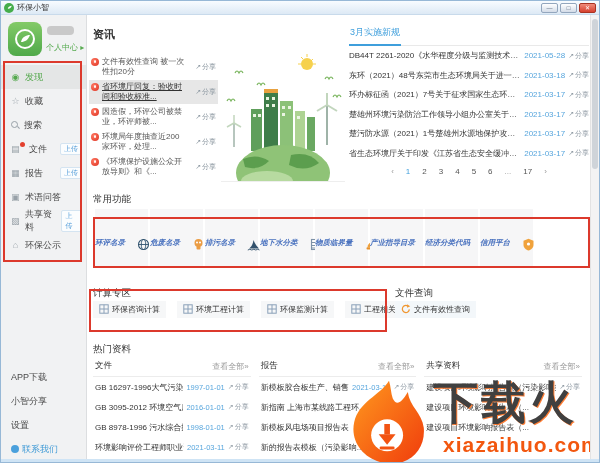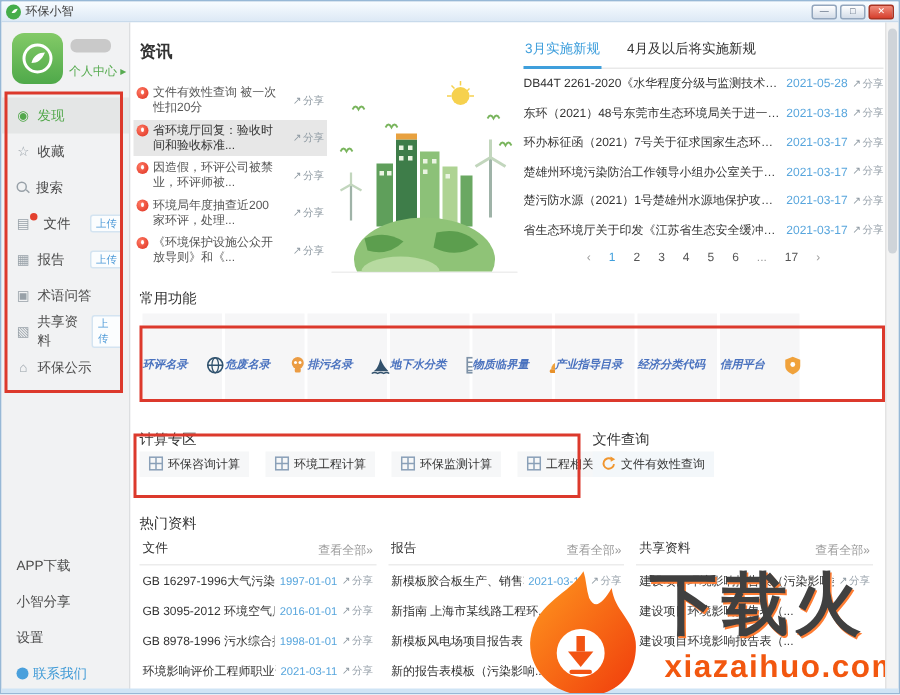--- a/index.html
+++ b/index.html
@@ -46,21 +46,21 @@
   .sec-h{position:absolute;font-size:11px;font-weight:bold;color:#333;}
   .sec-h2{position:absolute;font-size:9.5px;color:#333;}
 
   
   .news-list{position:absolute;left:2px;top:40px;width:129px;}
   .nitem{position:relative;min-height:24px;padding:2px;display:flex;gap:3px;margin-bottom:1px;cursor:pointer;}
   .nitem.active{background:#e7e7e7;}
   .hot-icon{flex:none;width:8px;height:8px;background:radial-gradient(circle at 35% 35%,#ff7a64,#dd2f1f);border-radius:50%;margin-top:1px;position:relative;}
   .hot-icon::after{content:"";position:absolute;left:3px;top:2px;width:2px;height:3px;background:#fff;border-radius:50%;}
   .ntext{width:84px;font-size:8px;line-height:10px;color:#555;max-height:20px;overflow:hidden;}
-  .nitem.active .ntext{color:#333;}
+  .nitem.active .ntext{color:#333;text-decoration:underline;}
   .nshare{margin-left:auto;font-size:7px;color:#8f9aa3;white-space:nowrap;align-self:flex-start;margin-top:5px;cursor:pointer;}
   .sarrow{font-style:normal;color:#8f9aa3;margin-right:1px;}
 
   .illus{position:absolute;left:134px;top:36px;width:124px;height:131px;border-bottom:1px solid #eee;overflow:hidden;}
 
   
   .rcol{position:absolute;left:262px;top:8px;width:240px;}
   .tabs{display:flex;gap:16px;border-bottom:1px solid #e9e9e9;font-size:9px;}
   .tab{color:#333;padding:3px 1px 5px;cursor:pointer;}
   .tab.active{color:#3f9fdc;border-bottom:2px solid #3f9fdc;margin-bottom:-1px;}
@@ -275,21 +275,20 @@
         <ellipse cx="62" cy="122" rx="47" ry="28" fill="#8fc377"></ellipse>
         <path d="M22 108 q14 -6 26 2 q-10 10 -24 6 Z" fill="#5c9e4e"></path>
         <path d="M70 104 q18 -4 28 8 q-14 10 -30 2 Z" fill="#5c9e4e"></path>
         <ellipse cx="46" cy="130" rx="26" ry="10" fill="#b7daa0"></ellipse>
       </svg>
     </div>
 
     <div class="rcol">
       <div class="tabs">
         <span class="tab active">3月实施新规</span>
-        <span class="tab">4月及以后将实施新规</span>
       </div>
       <div class="rrow">
         <span class="rtitle">DB44T 2261-2020《水华程度分级与监测技术规程》</span>
         <span class="rdate">2021-05-28</span>
         <span class="rshare"><i class="sarrow">↗</i><span>分享</span></span>
       </div>
       <div class="rrow">
         <span class="rtitle">东环（2021）48号东莞市生态环境局关于进一步细化工...</span>
         <span class="rdate">2021-03-18</span>
         <span class="rshare"><i class="sarrow">↗</i><span>分享</span></span>

